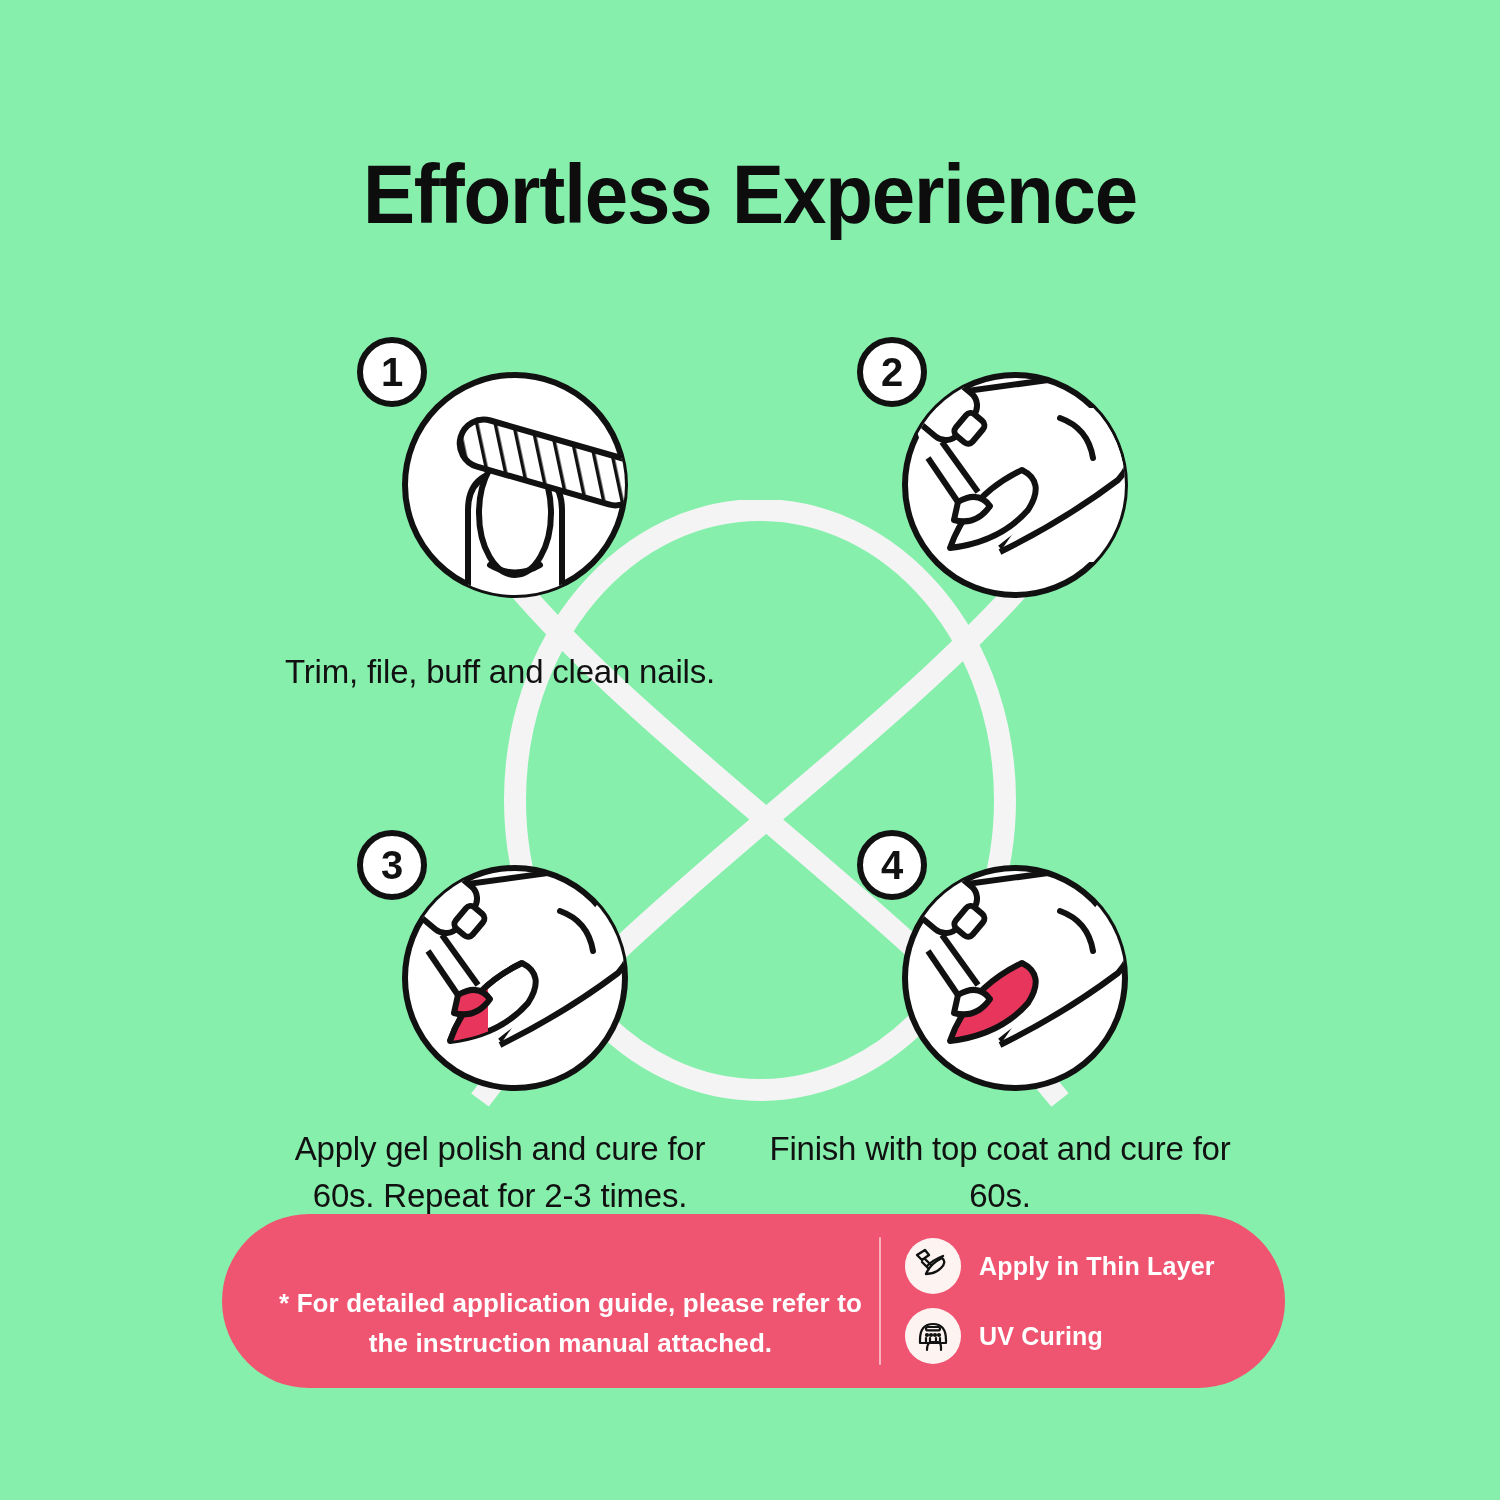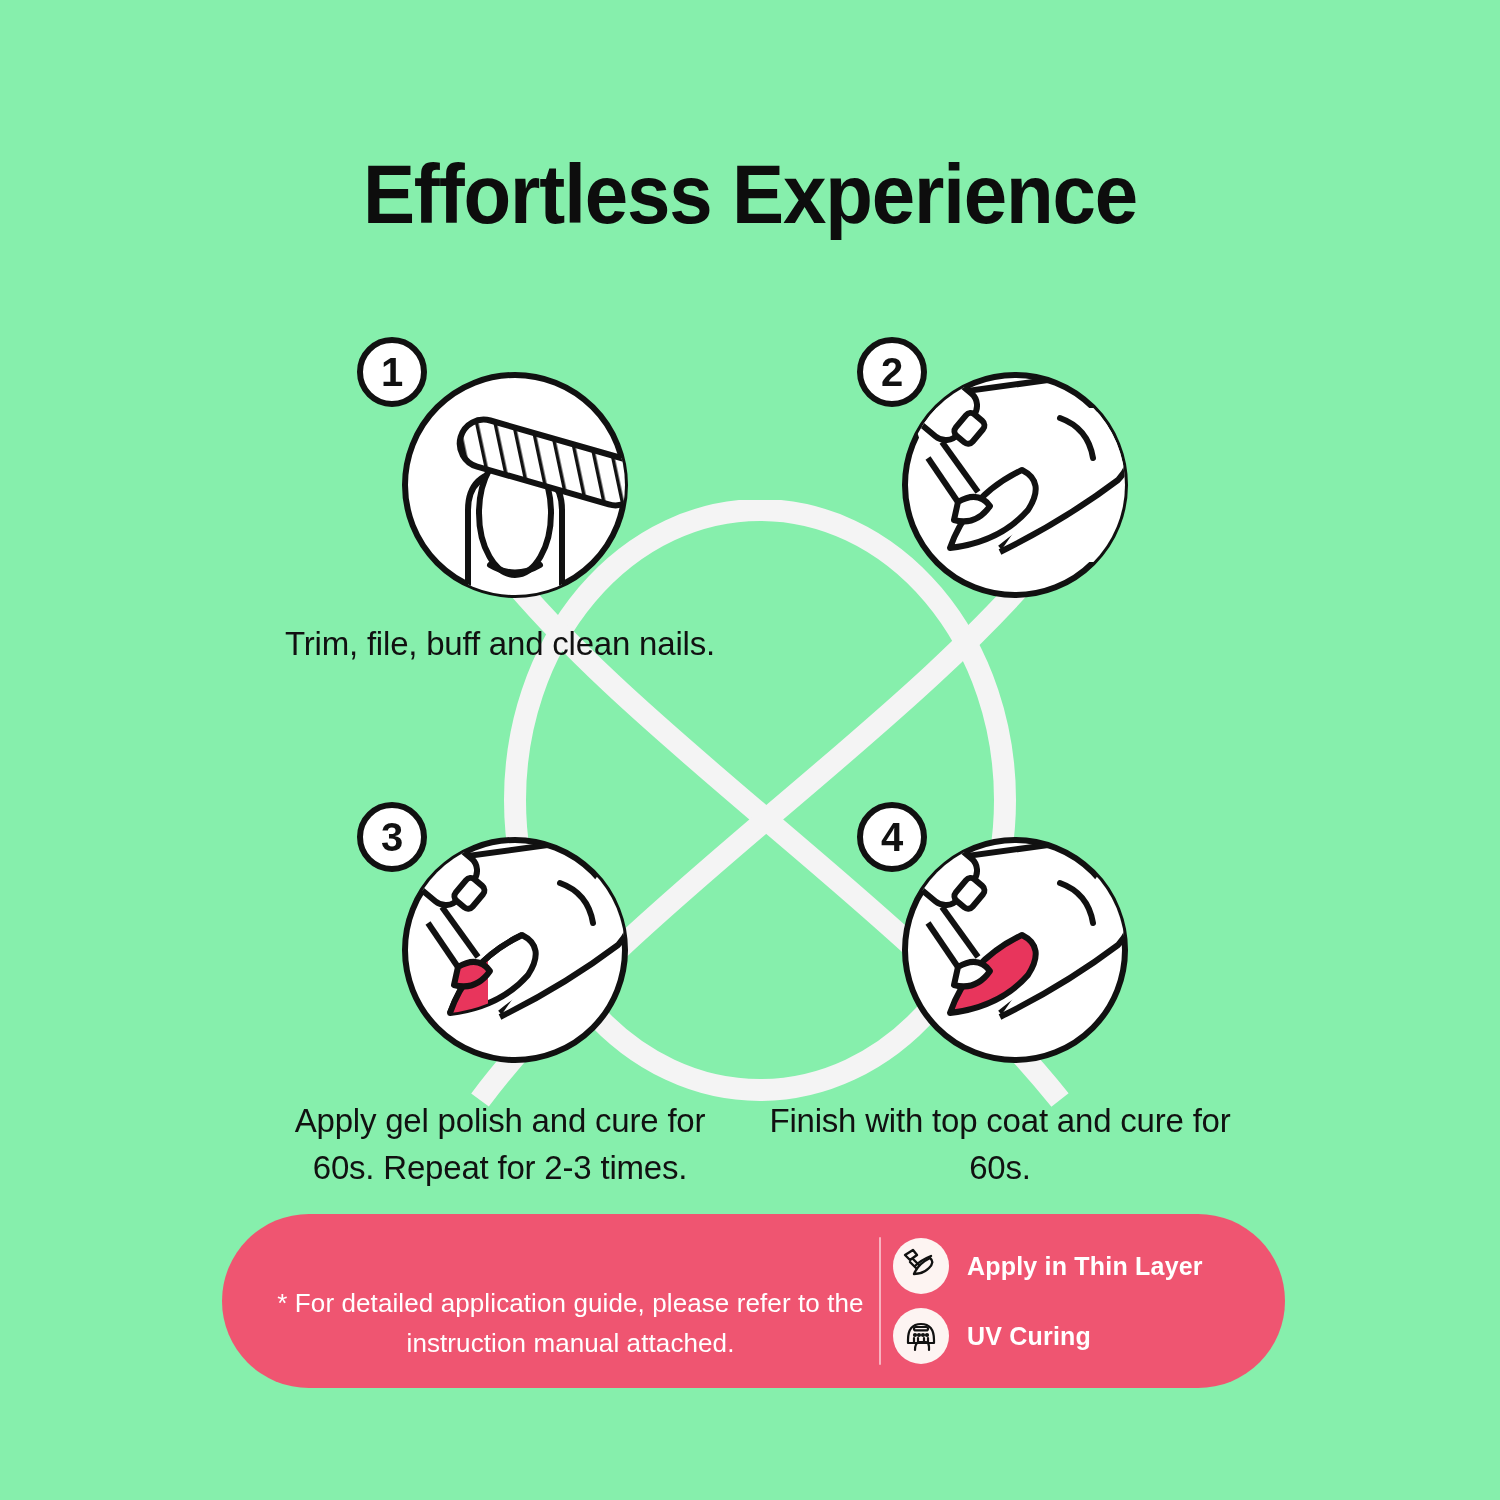--- a/index.html
+++ b/index.html
@@ -75,21 +75,21 @@
     position: relative;
     width: 300px;
     height: 290px;
   }
   .step-art {
     position: absolute;
     left: 0;
     top: 0;
   }
   .step-caption {
-    margin-top: 0;
+    margin-top: 28px;
     width: 470px;
     text-align: center;
     font-size: 33px;
     line-height: 47px;
     font-weight: 400;
     color: #111111;
     letter-spacing: -0.2px;
   }
   .row-2 .step-caption { margin-top: 12px; }
 
@@ -107,38 +107,38 @@
     z-index: 4;
   }
   .banner-note {
     width: 655px;
     padding-left: 42px;
     box-sizing: border-box;
     text-align: center;
     color: #ffffff;
     font-size: 26px;
     line-height: 40px;
-    font-weight: 400;
+    font-weight: 700;
     letter-spacing: 0.1px;
     margin-top: 44px;
   }
   .banner-divider {
     width: 2px;
     height: 128px;
     background: rgba(255,255,255,0.55);
     border-radius: 2px;
     margin-left: 2px;
   }
   .banner-features {
     flex: 1;
     display: flex;
     flex-direction: column;
     justify-content: center;
     gap: 14px;
-    padding-left: 12px;
+    padding-left: 24px;
   }
   .feature {
     display: flex;
     align-items: center;
     gap: 18px;
   }
   .feature-badge {
     width: 56px;
     height: 56px;
     border-radius: 50%;

